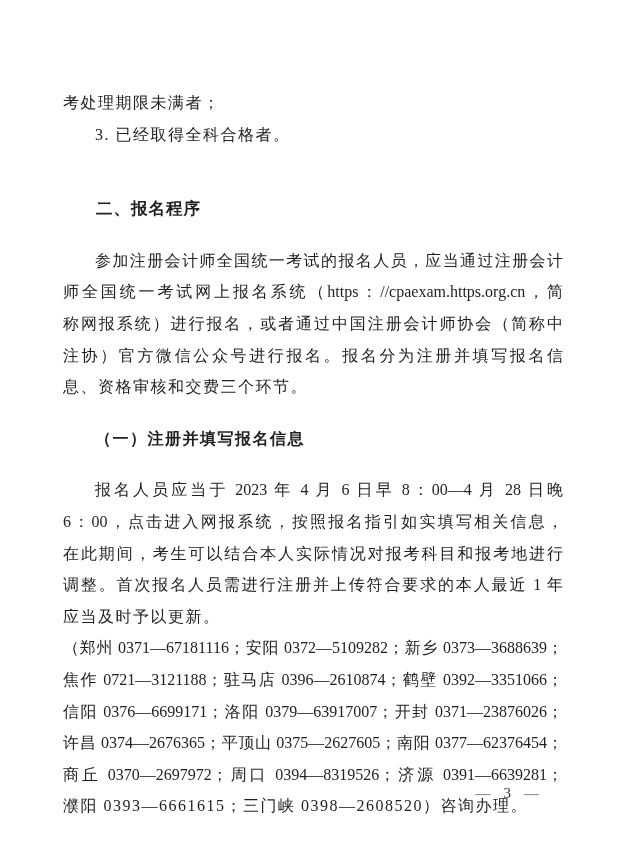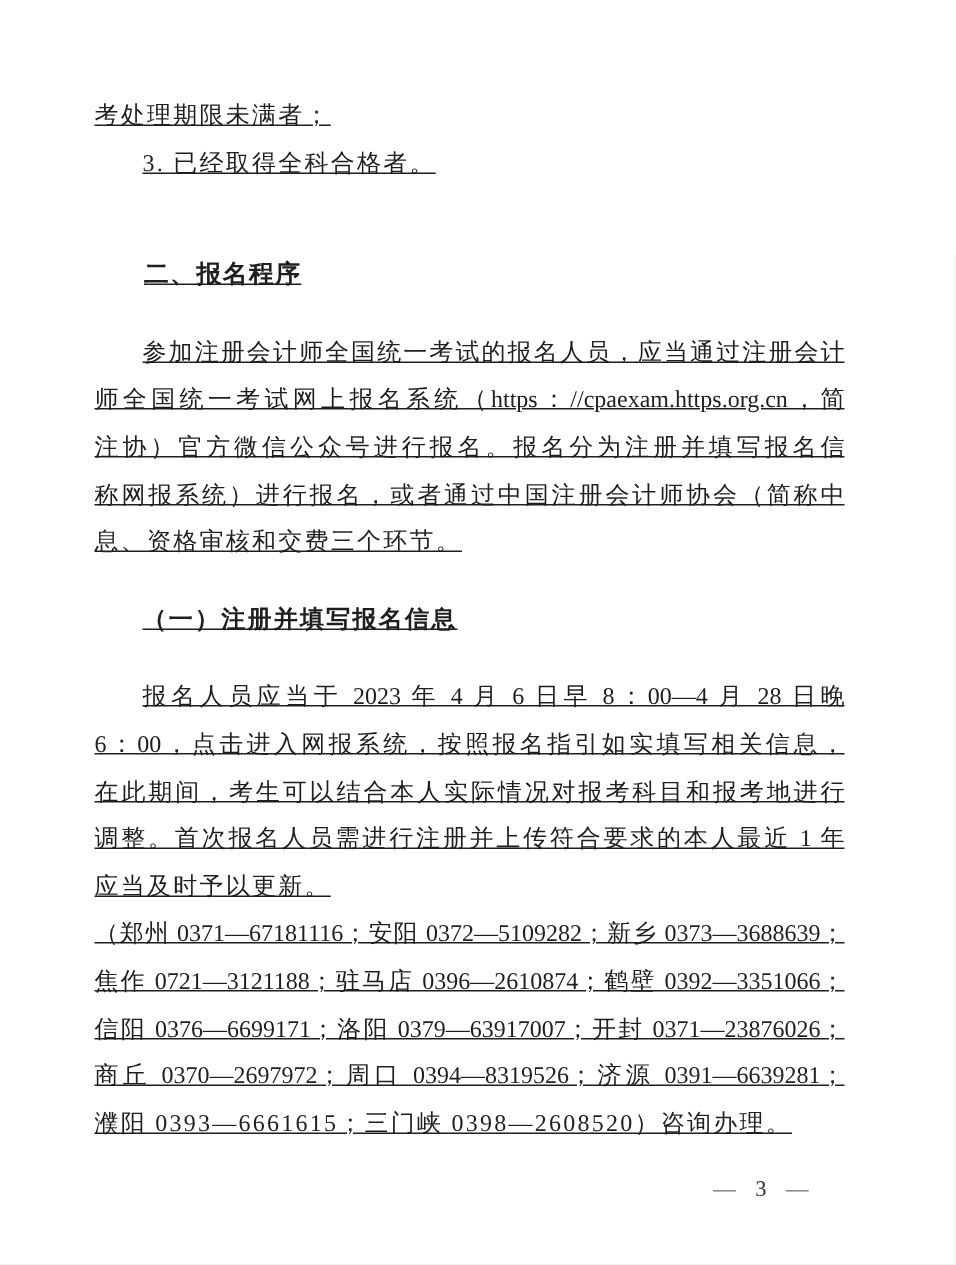--- a/index.html
+++ b/index.html
@@ -12,25 +12,24 @@
     width: 637px;
     height: 843px;
     background: #ffffff;
     overflow: hidden;
     font-family: "Liberation Serif", "DejaVu Serif", serif;
     color: #1f1f1f;
   }
   .doc {
     position: absolute;
     left: 63px;
-    top: 62px;
+    top: 87px;
     width: 500px;
     font-size: 16px;
     line-height: 31.6px;
-    text-decoration: underline;
   }
   .line {
     text-align: justify;
     min-height: 31.6px;
   }
   .line.stretch {
     text-align-last: justify;
   }
   .line:not(.stretch) {
     letter-spacing: 1.5px;
@@ -72,31 +71,32 @@
 </head>
 <body>
 
 <div class="page">
   <div class="doc">
       <div class="line">考处理期限未满者；</div>
       <div class="line indent">3. 已经取得全科合格者。</div>
       <div class="line indent bold hei">二、报名程序</div>
       <div class="line indent stretch para-start">参加注册会计师全国统一考试的报名人员，应当通过注册会计</div>
       <div class="line stretch">师全国统一考试网上报名系统（https：//cpaexam.https.org.cn，简</div>
+      <div class="line stretch">称网报系统）进行报名，或者通过中国注册会计师协会（简称中</div>
       <div class="line stretch">注协）官方微信公众号进行报名。报名分为注册并填写报名信</div>
-      <div class="line stretch">称网报系统）进行报名，或者通过中国注册会计师协会（简称中</div>
       <div class="line">息、资格审核和交费三个环节。</div>
       <div class="line indent bold para-start">（一）注册并填写报名信息</div>
       <div class="line indent stretch para-start">报名人员应当于 2023 年 4 月 6 日早 8：00—4 月 28 日晚</div>
       <div class="line stretch">6：00，点击进入网报系统，按照报名指引如实填写相关信息，</div>
       <div class="line stretch">在此期间，考生可以结合本人实际情况对报考科目和报考地进行</div>
       <div class="line stretch">调整。首次报名人员需进行注册并上传符合要求的本人最近 1 年</div>
       <div class="line">应当及时予以更新。</div>
       <div class="line stretch">（郑州 0371—67181116；安阳 0372—5109282；新乡 0373—3688639；</div>
       <div class="line stretch">焦作 0721—3121188；驻马店 0396—2610874；鹤壁 0392—3351066；</div>
       <div class="line stretch">信阳 0376—6699171；洛阳 0379—63917007；开封 0371—23876026；</div>
+      <div class="line stretch">许昌 0374—2676365；平顶山 0375—2627605；南阳 0377—62376454；</div>
       <div class="line stretch">商丘 0370—2697972；周口 0394—8319526；济源 0391—6639281；</div>
       <div class="line">濮阳 0393—6661615；三门峡 0398—2608520）咨询办理。</div>
     </div>
   <div class="footer">
     <span class="dash">—</span><span class="pagenum">3</span><span class="dash">—</span>
   </div>
 </div>
 
 </body></html>

